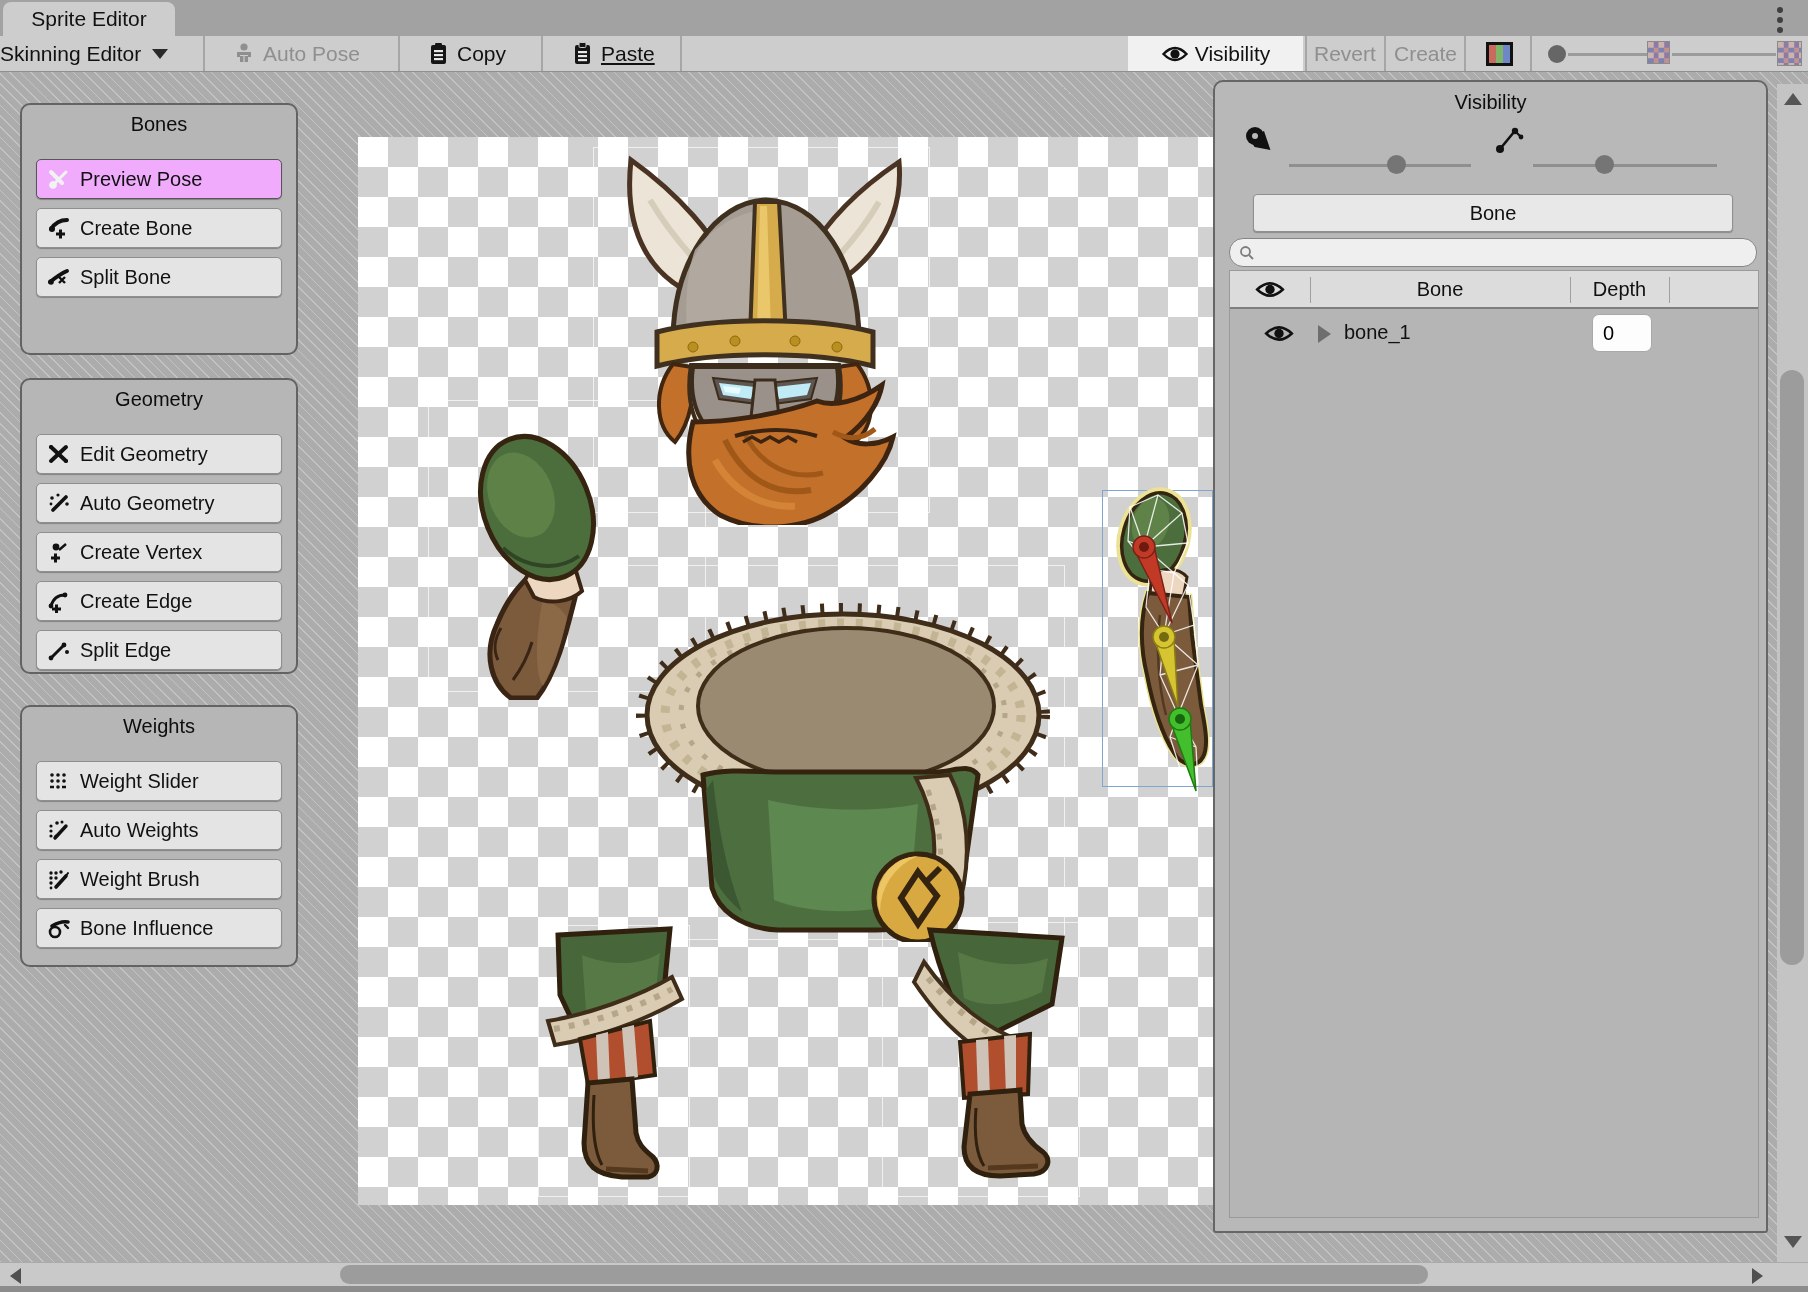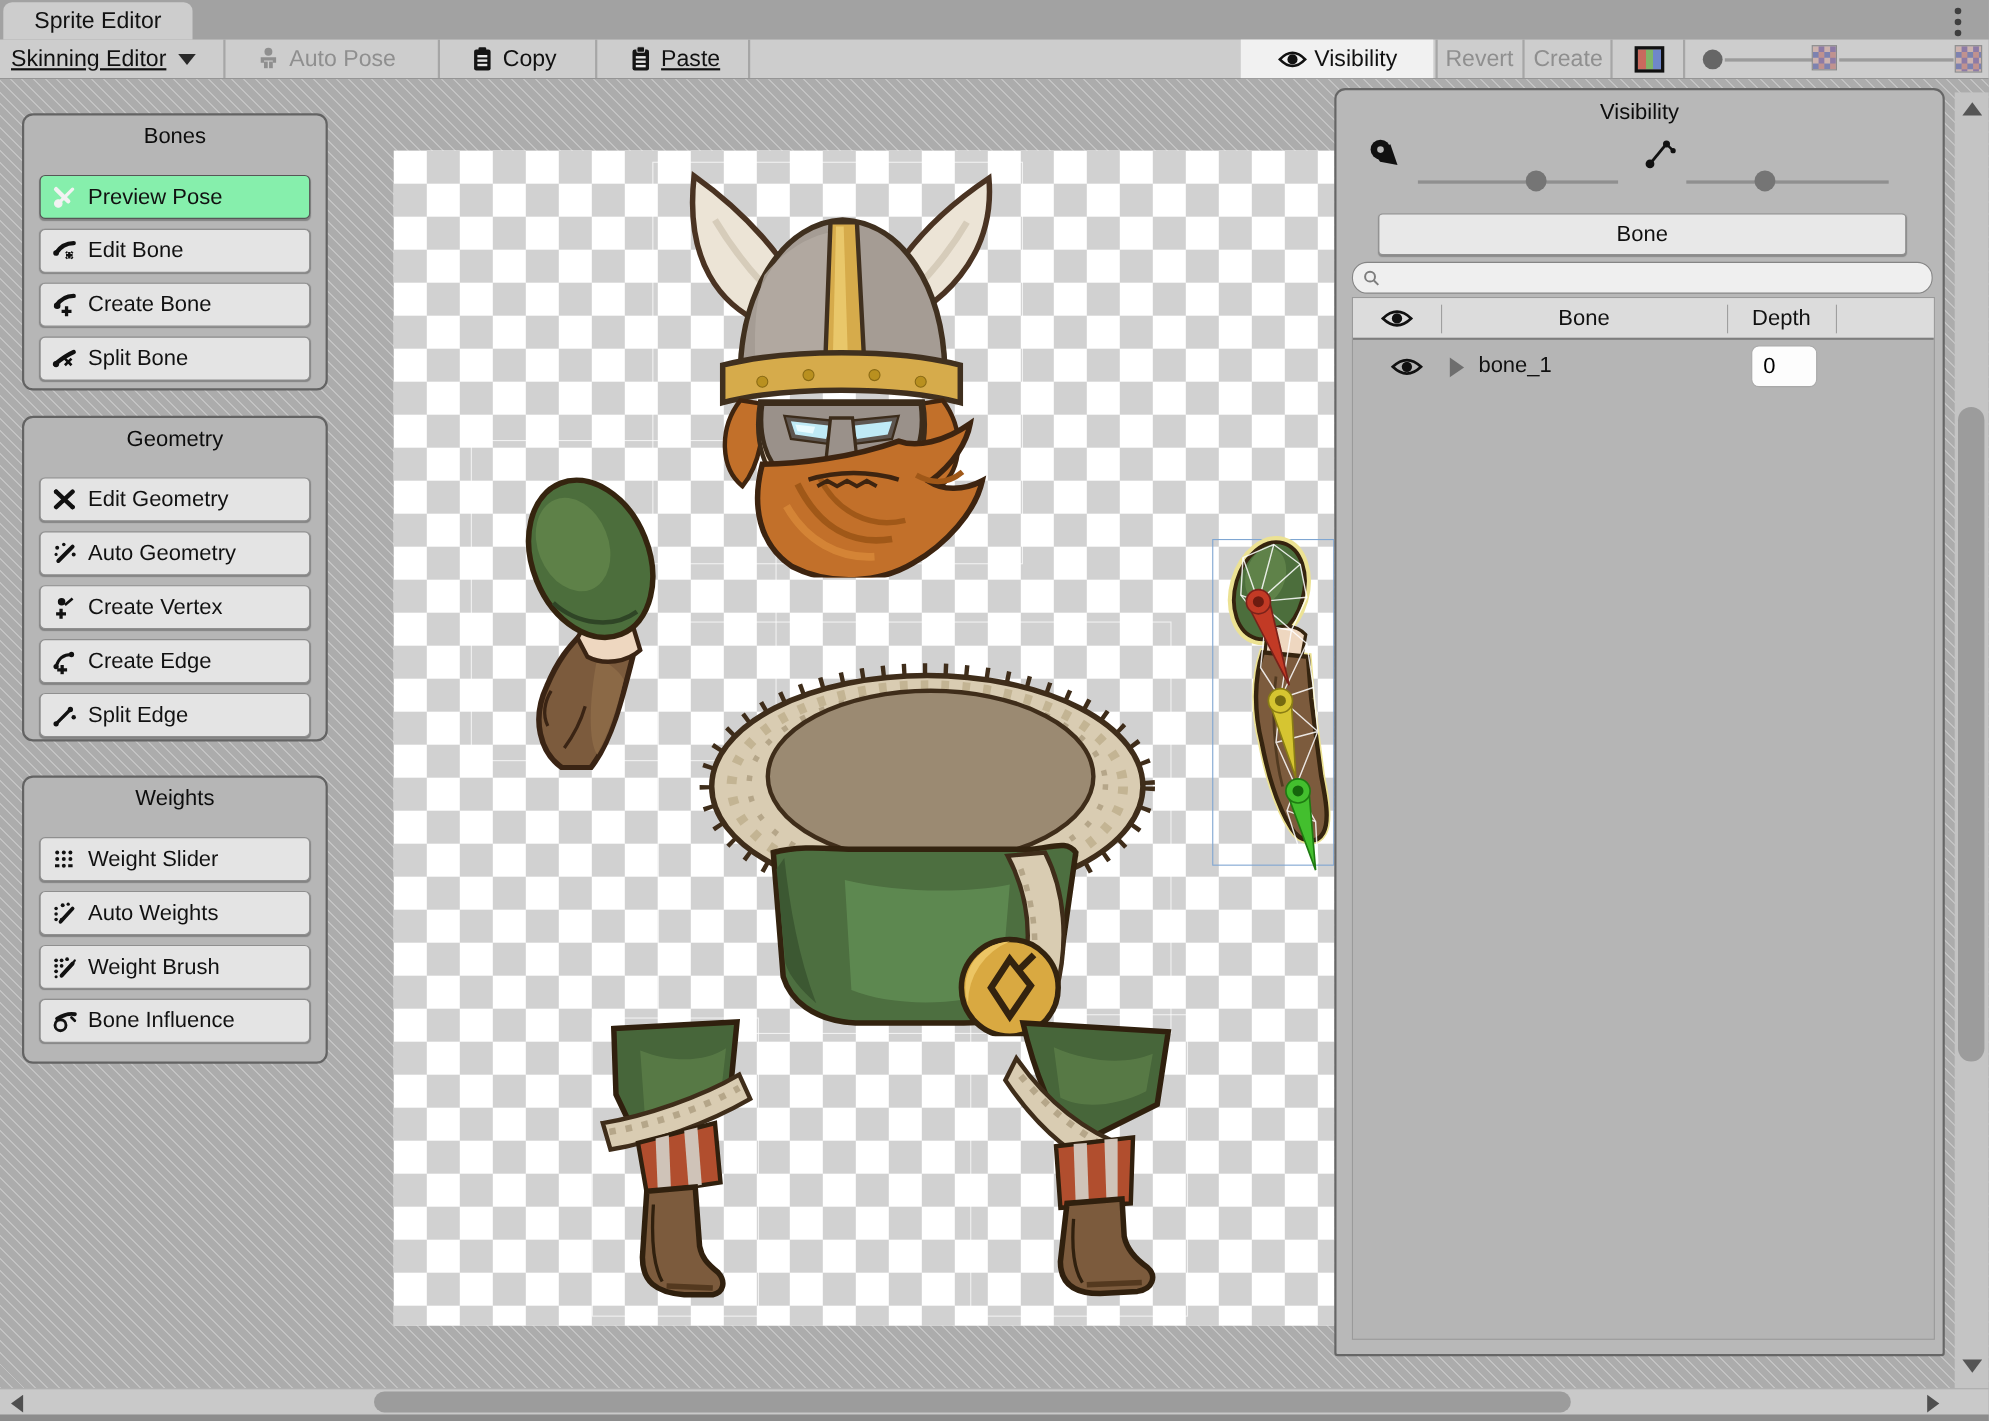--- a/index.html
+++ b/index.html
@@ -46,21 +46,21 @@
   .sel-rect { position:absolute; border:1.5px solid #7fa6d2; }
   .spr { position:absolute; }
 
   
   .group-panel { position:absolute; left:20px; width:278px; background:#b6b6b6;
     border:2px solid #636363; border-radius:10px; }
   .group-title { text-align:center; font-size:20px; padding-top:8px; padding-bottom:14px; color:#0d0d0d; }
   .panel-btn { position:relative; margin:9px 14px; height:40px; background:#e4e4e4;
     border:1px solid #8f8f8f; border-radius:5px; display:flex; align-items:center; gap:9px;
     padding-left:10px; font-size:20px; box-shadow:0 1px 1px rgba(0,0,0,.28); }
-  .panel-btn.sel { background:#86efac; border-color:#565656; }
+  .panel-btn.sel { background:#f0abfc; border-color:#565656; }
   .panel-btn.sel svg .wh { stroke:#f2f2f2; fill:#f2f2f2; }
   .btn-ic { width:24px; height:24px; flex:0 0 24px; }
 
   
   .vis-panel { position:absolute; left:1213px; top:8px; width:555px; height:1153px; background:#b8b8b8;
     border:2px solid #666; border-radius:10px 10px 3px 3px; }
   .vis-title { text-align:center; font-size:20px; padding-top:9px; color:#0d0d0d; }
   .vslider-track { position:absolute; height:3px; background:#8f8f8f; top:82px; }
   .vslider-knob { position:absolute; top:73px; width:19px; height:19px; border-radius:50%; background:#757575; }
   .bone-tab-btn { position:absolute; left:38px; top:112px; width:480px; height:38px; background:#e8e8e8;
@@ -105,21 +105,21 @@
       <span>Sprite Editor</span>
     </div>
     <div class="menu-dots">
         <i></i>
         <i></i>
         <i></i>
       </div>
   </div>
 
   <div class="toolbar">
-    <div class="tb-item" style="left:10px;text-decoration:underline;">
+    <div class="tb-item" style="left:0;">
       <span>Skinning Editor</span>
       <span class="caret-down"></span>
     </div>
     <div class="tb-sep" style="left:203px;"></div>
 
     <div class="tb-item tb-dis" style="left:232px;">
       <svg width="24" height="24" viewBox="0 0 24 24">
         <circle cx="12" cy="5" r="3.6" fill="#8f8f8f"></circle>
         <path d="M5 10 h14 v5 h-3 v-2 h-8 v2 h-3 Z" fill="#8f8f8f"></path>
         <rect x="8" y="14" width="3.4" height="6" fill="#8f8f8f"></rect>
@@ -327,28 +327,20 @@
       <div class="panel-btn sel">
         <svg class="btn-ic" viewBox="0 0 24 24">
           <line class="wh" x1="4" y1="5" x2="15" y2="16" stroke="#f2f2f2" stroke-width="4" stroke-linecap="round"></line>
           <line class="wh" x1="19" y1="5" x2="7" y2="17" stroke="#f2f2f2" stroke-width="3" stroke-linecap="round"></line>
           <circle class="wh" cx="6" cy="18" r="3.4" fill="#f2f2f2" stroke="none"></circle>
         </svg>
         <span>Preview Pose</span>
       </div>
       <div class="panel-btn">
         <svg class="btn-ic" viewBox="0 0 24 24">
-          <path d="M4,14 C8,8 14,5 20,5" stroke="#111" stroke-width="4" fill="none" stroke-linecap="round"></path>
-          <circle cx="4" cy="14" r="2.6" fill="#111"></circle>
-          <path d="M13,16 h6 M16,13 v6 M14,14 l-1,-1 M18,14 l1,-1 M14,18 l-1,1 M18,18 l1,1" stroke="#111" stroke-width="2.2"></path>
-        </svg>
-        <span>Edit Bone</span>
-      </div>
-      <div class="panel-btn">
-        <svg class="btn-ic" viewBox="0 0 24 24">
           <path d="M4,13 C8,7 14,4 20,4" stroke="#111" stroke-width="4" fill="none" stroke-linecap="round"></path>
           <circle cx="5" cy="13" r="3" fill="#111"></circle>
           <path d="M9,18 h9 M13.5,13.5 v9" stroke="#111" stroke-width="3"></path>
         </svg>
         <span>Create Bone</span>
       </div>
       <div class="panel-btn">
         <svg class="btn-ic" viewBox="0 0 24 24">
           <path d="M3,17 C8,13 13,9 20,6" stroke="#111" stroke-width="4" fill="none" stroke-linecap="round"></path>
           <circle cx="4" cy="17" r="2.8" fill="#111"></circle>

